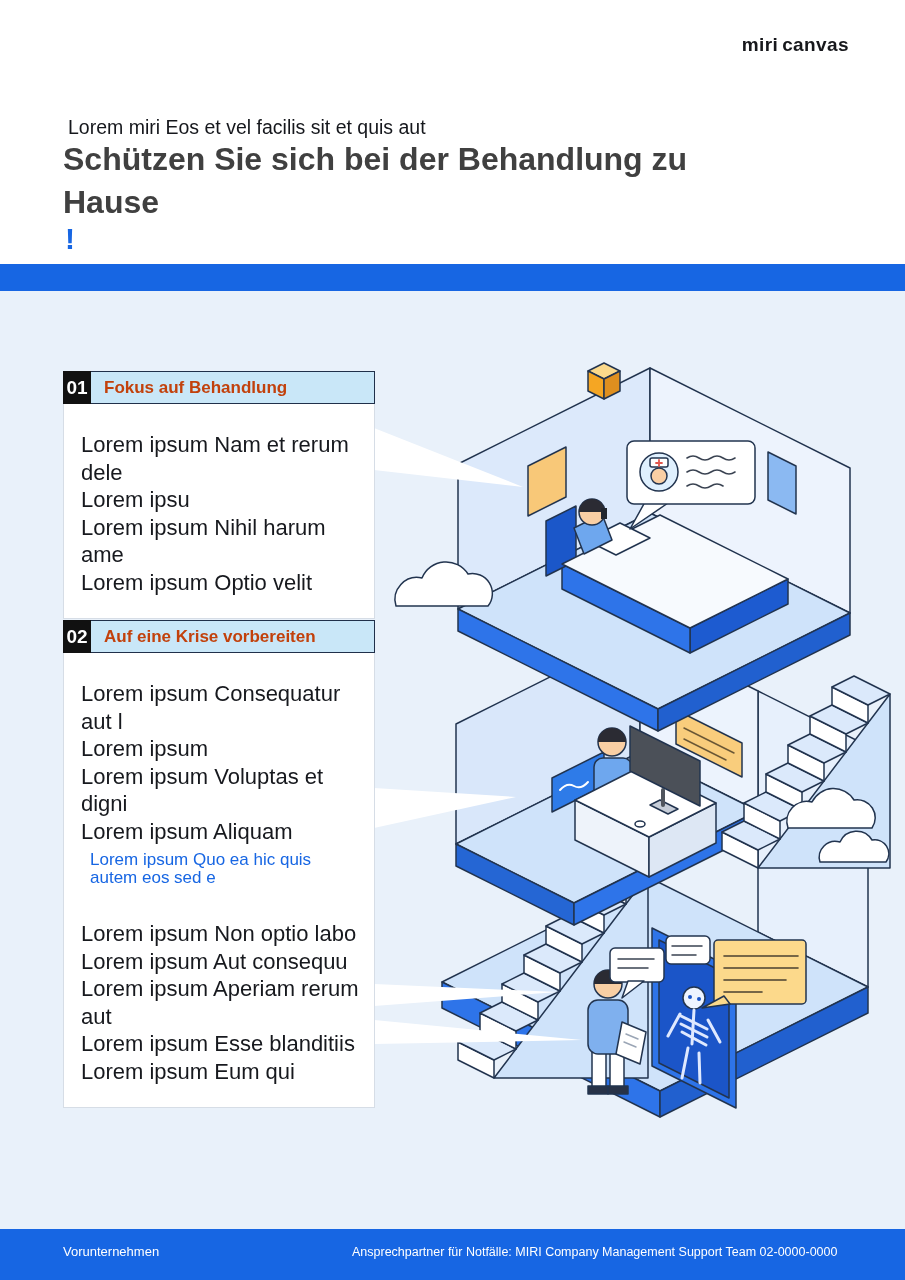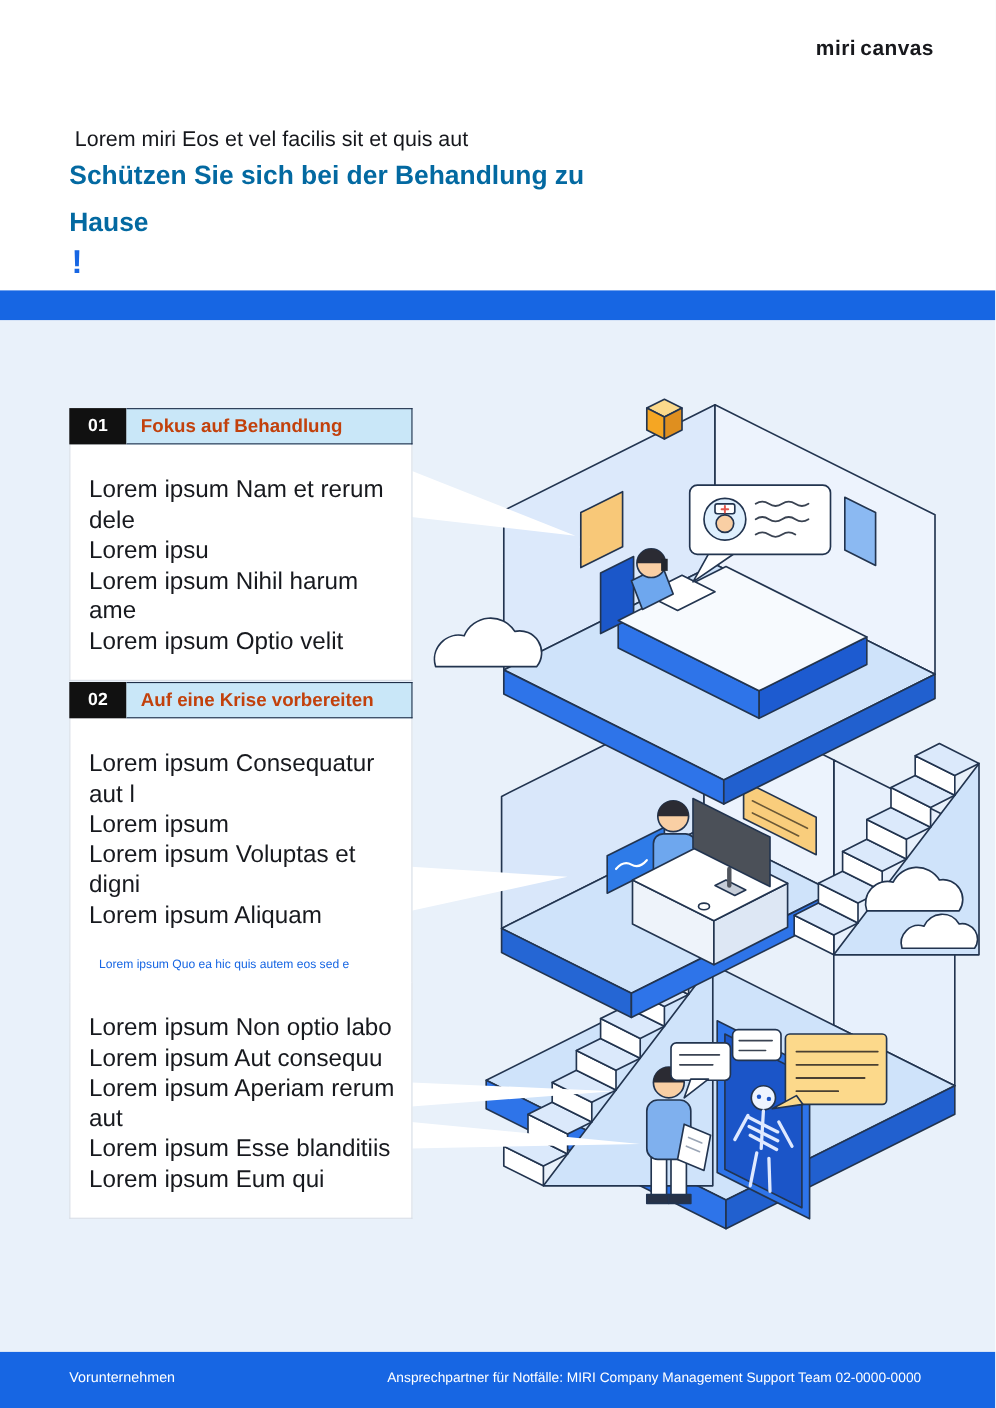--- a/index.html
+++ b/index.html
@@ -7,35 +7,35 @@
           font-family:"Liberation Sans",sans-serif;overflow:hidden;}
   .banner{position:absolute;left:0;top:264px;width:905px;height:27px;background:#1766e3;}
   .section-bg{position:absolute;left:0;top:291px;width:905px;height:938px;background:#e9f1fa;}
   .footer{position:absolute;left:0;top:1229px;width:905px;height:51px;background:#1766e3;color:#fff;z-index:3;}
   .footer-company{position:absolute;left:63px;top:15px;font-size:13px;}
   .footer-contact{position:absolute;left:352px;top:16px;font-size:12.5px;}
   .logo{position:absolute;top:34px;right:56px;font-size:19px;font-weight:bold;
         letter-spacing:.4px;color:#17181c;}
   .logo span{margin-left:4px;}
   .eyebrow{position:absolute;left:68px;top:116px;font-size:19.5px;color:#15171c;}
-  .title{position:absolute;left:63px;top:138px;width:760px;font-size:24px;font-weight:bold;
-         color:#0369a1;line-height:43px;}
+  .title{position:absolute;left:63px;top:138px;width:760px;font-size:32px;font-weight:bold;
+         color:#404040;line-height:43px;}
   .bang{position:absolute;left:65px;top:222px;font-size:30px;font-weight:bold;color:#1766e3;}
   svg.illus{position:absolute;left:0;top:0;z-index:1;pointer-events:none;}
   .card{position:absolute;left:63px;width:312px;z-index:2;}
   .card-head{display:flex;height:33px;}
-  .card-num{width:52px;background:#111111;color:#fff;font-weight:bold;font-size:16px;
+  .card-num{width:28px;background:#111111;color:#fff;font-weight:bold;font-size:19px;
             display:flex;align-items:center;justify-content:center;}
   .card-title{flex:1;background:#c9e7f8;border:1px solid #20304a;border-left:none;
               display:flex;align-items:center;padding-left:13px;font-weight:bold;
               font-size:17px;color:#c2410c;}
   .card-body{background:#fff;border:1px solid #d6dde6;border-top:none;
              padding:27px 14px 22px 17px;}
   .card-line{font-size:22px;line-height:27.5px;color:#17191e;}
-  .card-note{font-size:11px;color:#1766e3;margin-top:23px;padding-left:9px;line-height:18px;}
+  .card-note{font-size:17px;color:#1766e3;margin-top:6px;padding-left:9px;line-height:18px;}
   .card-01{top:371px;}
   .card-02{top:620px;}
   .card-03{top:893px;}
 </style>
 </head>
 <body>
 
 <div class="canvas">
 
   <div class="section-bg"></div>

